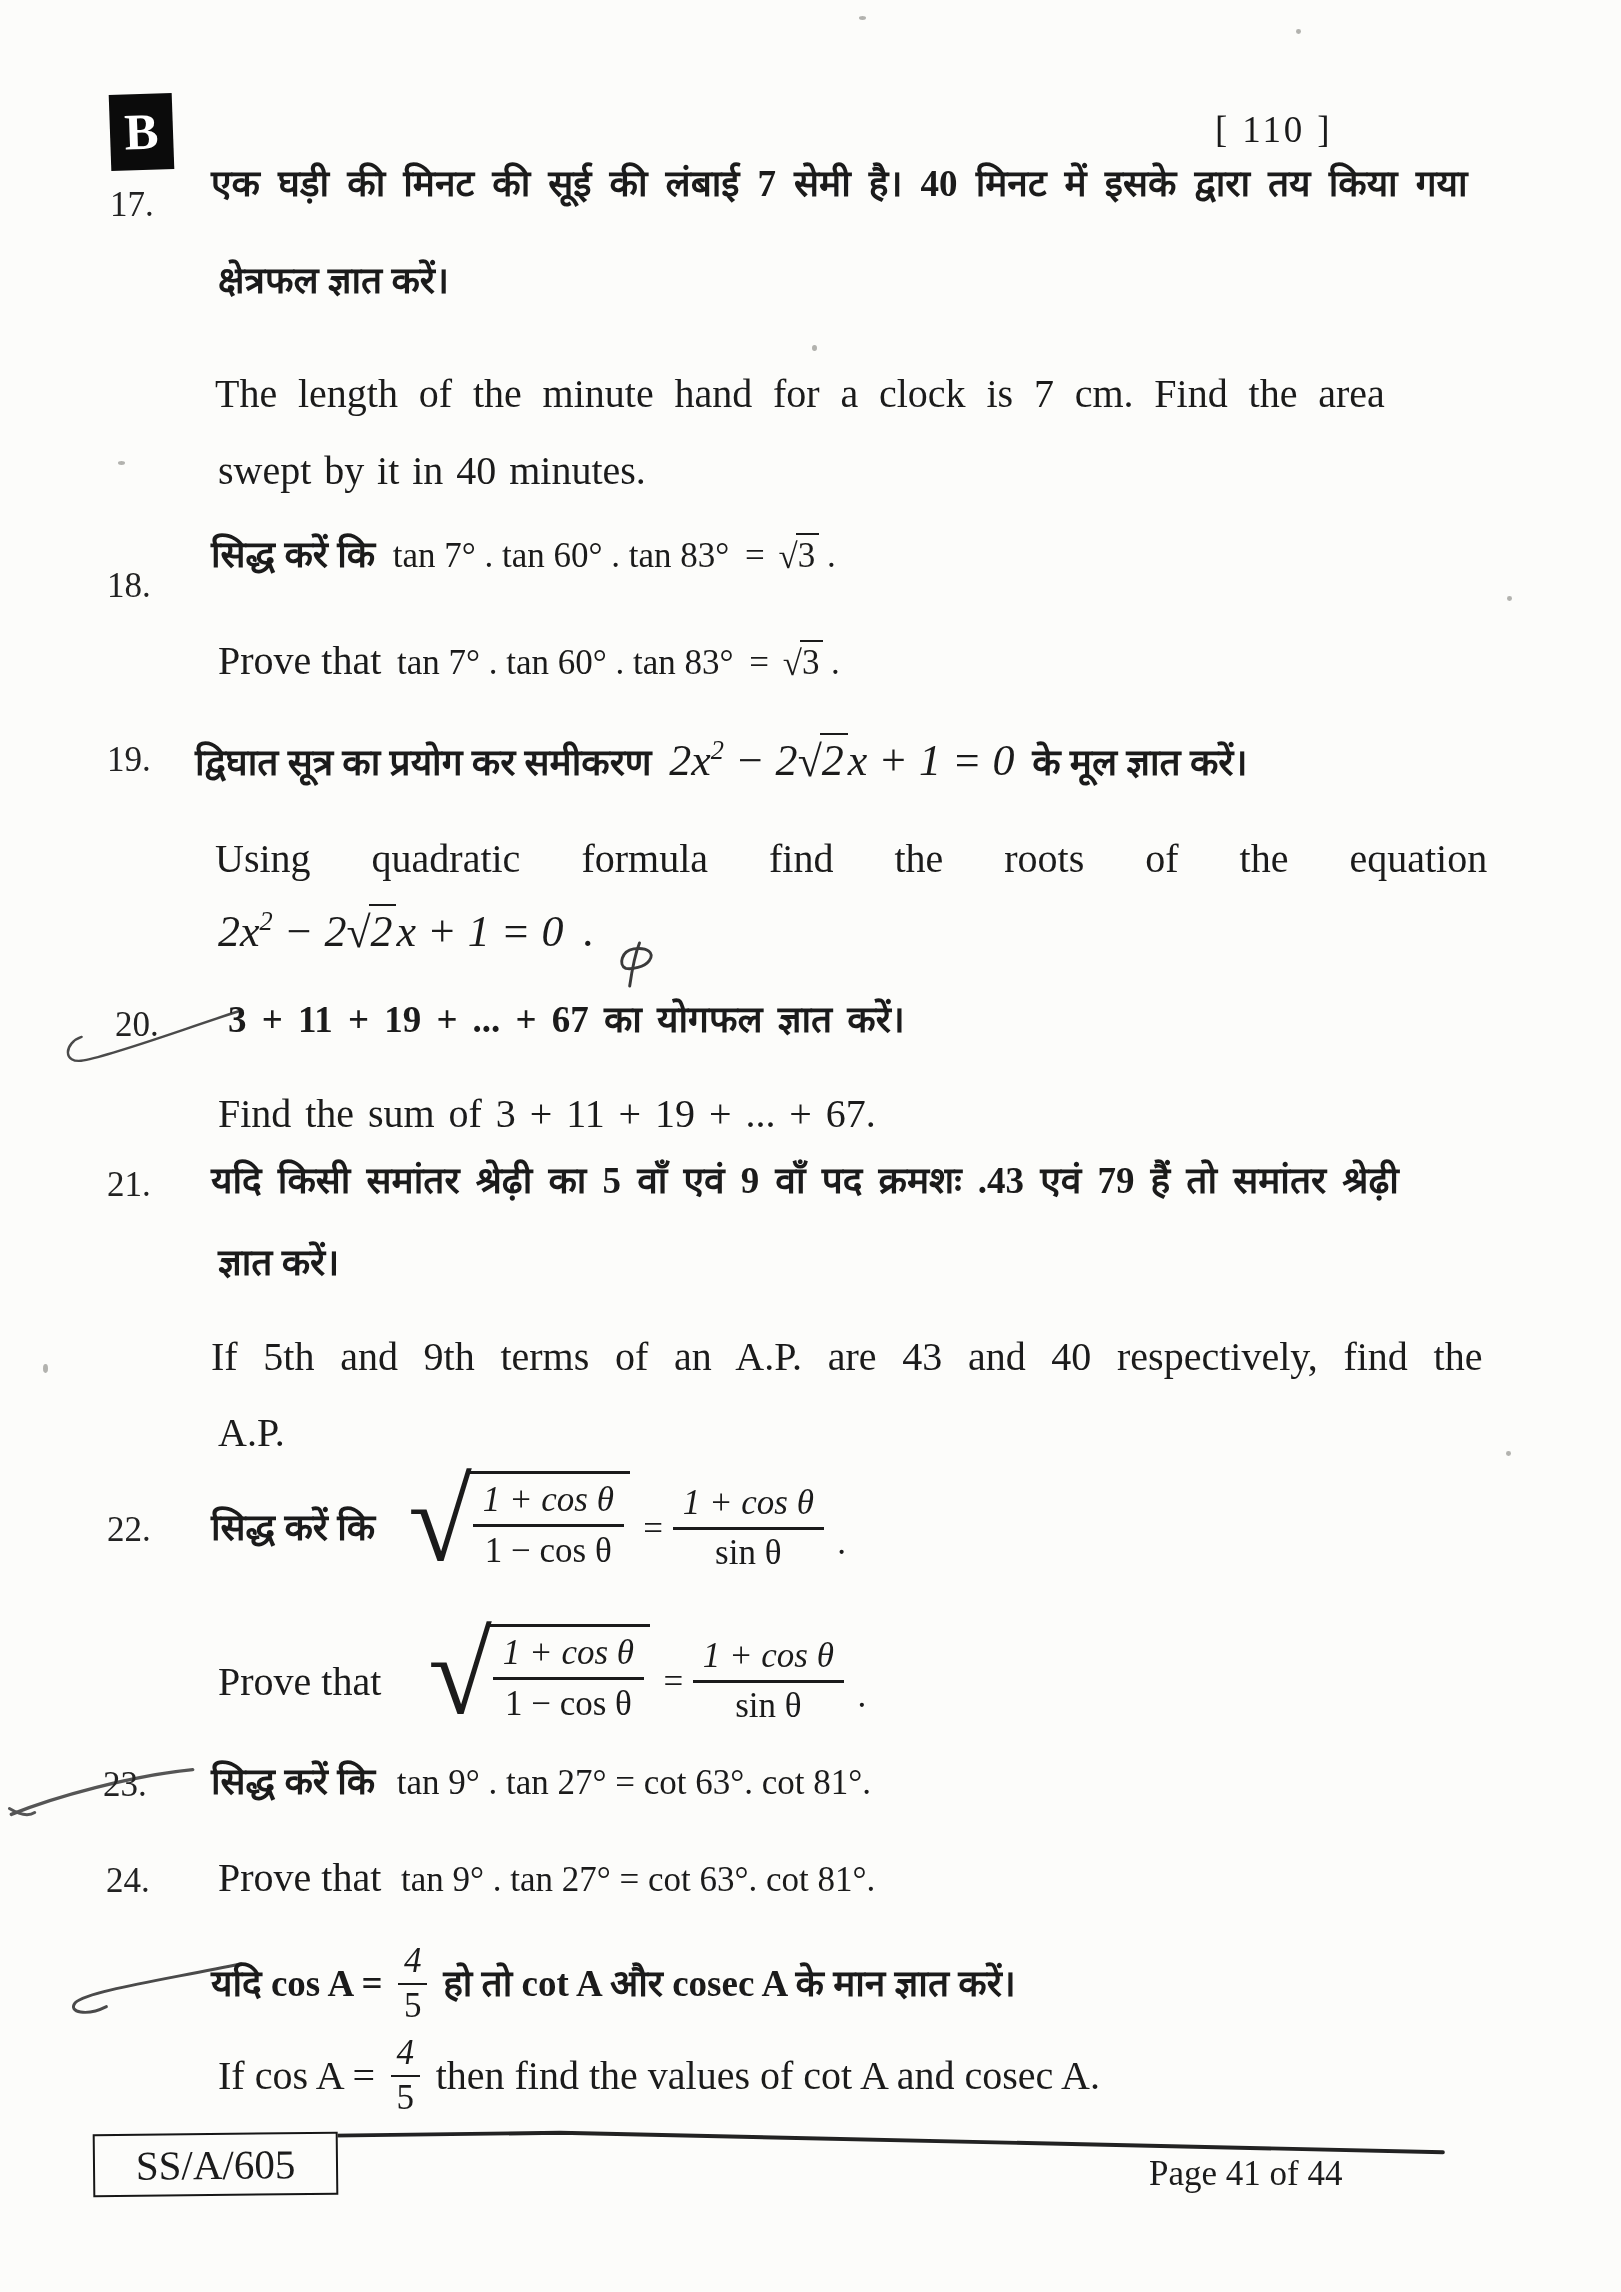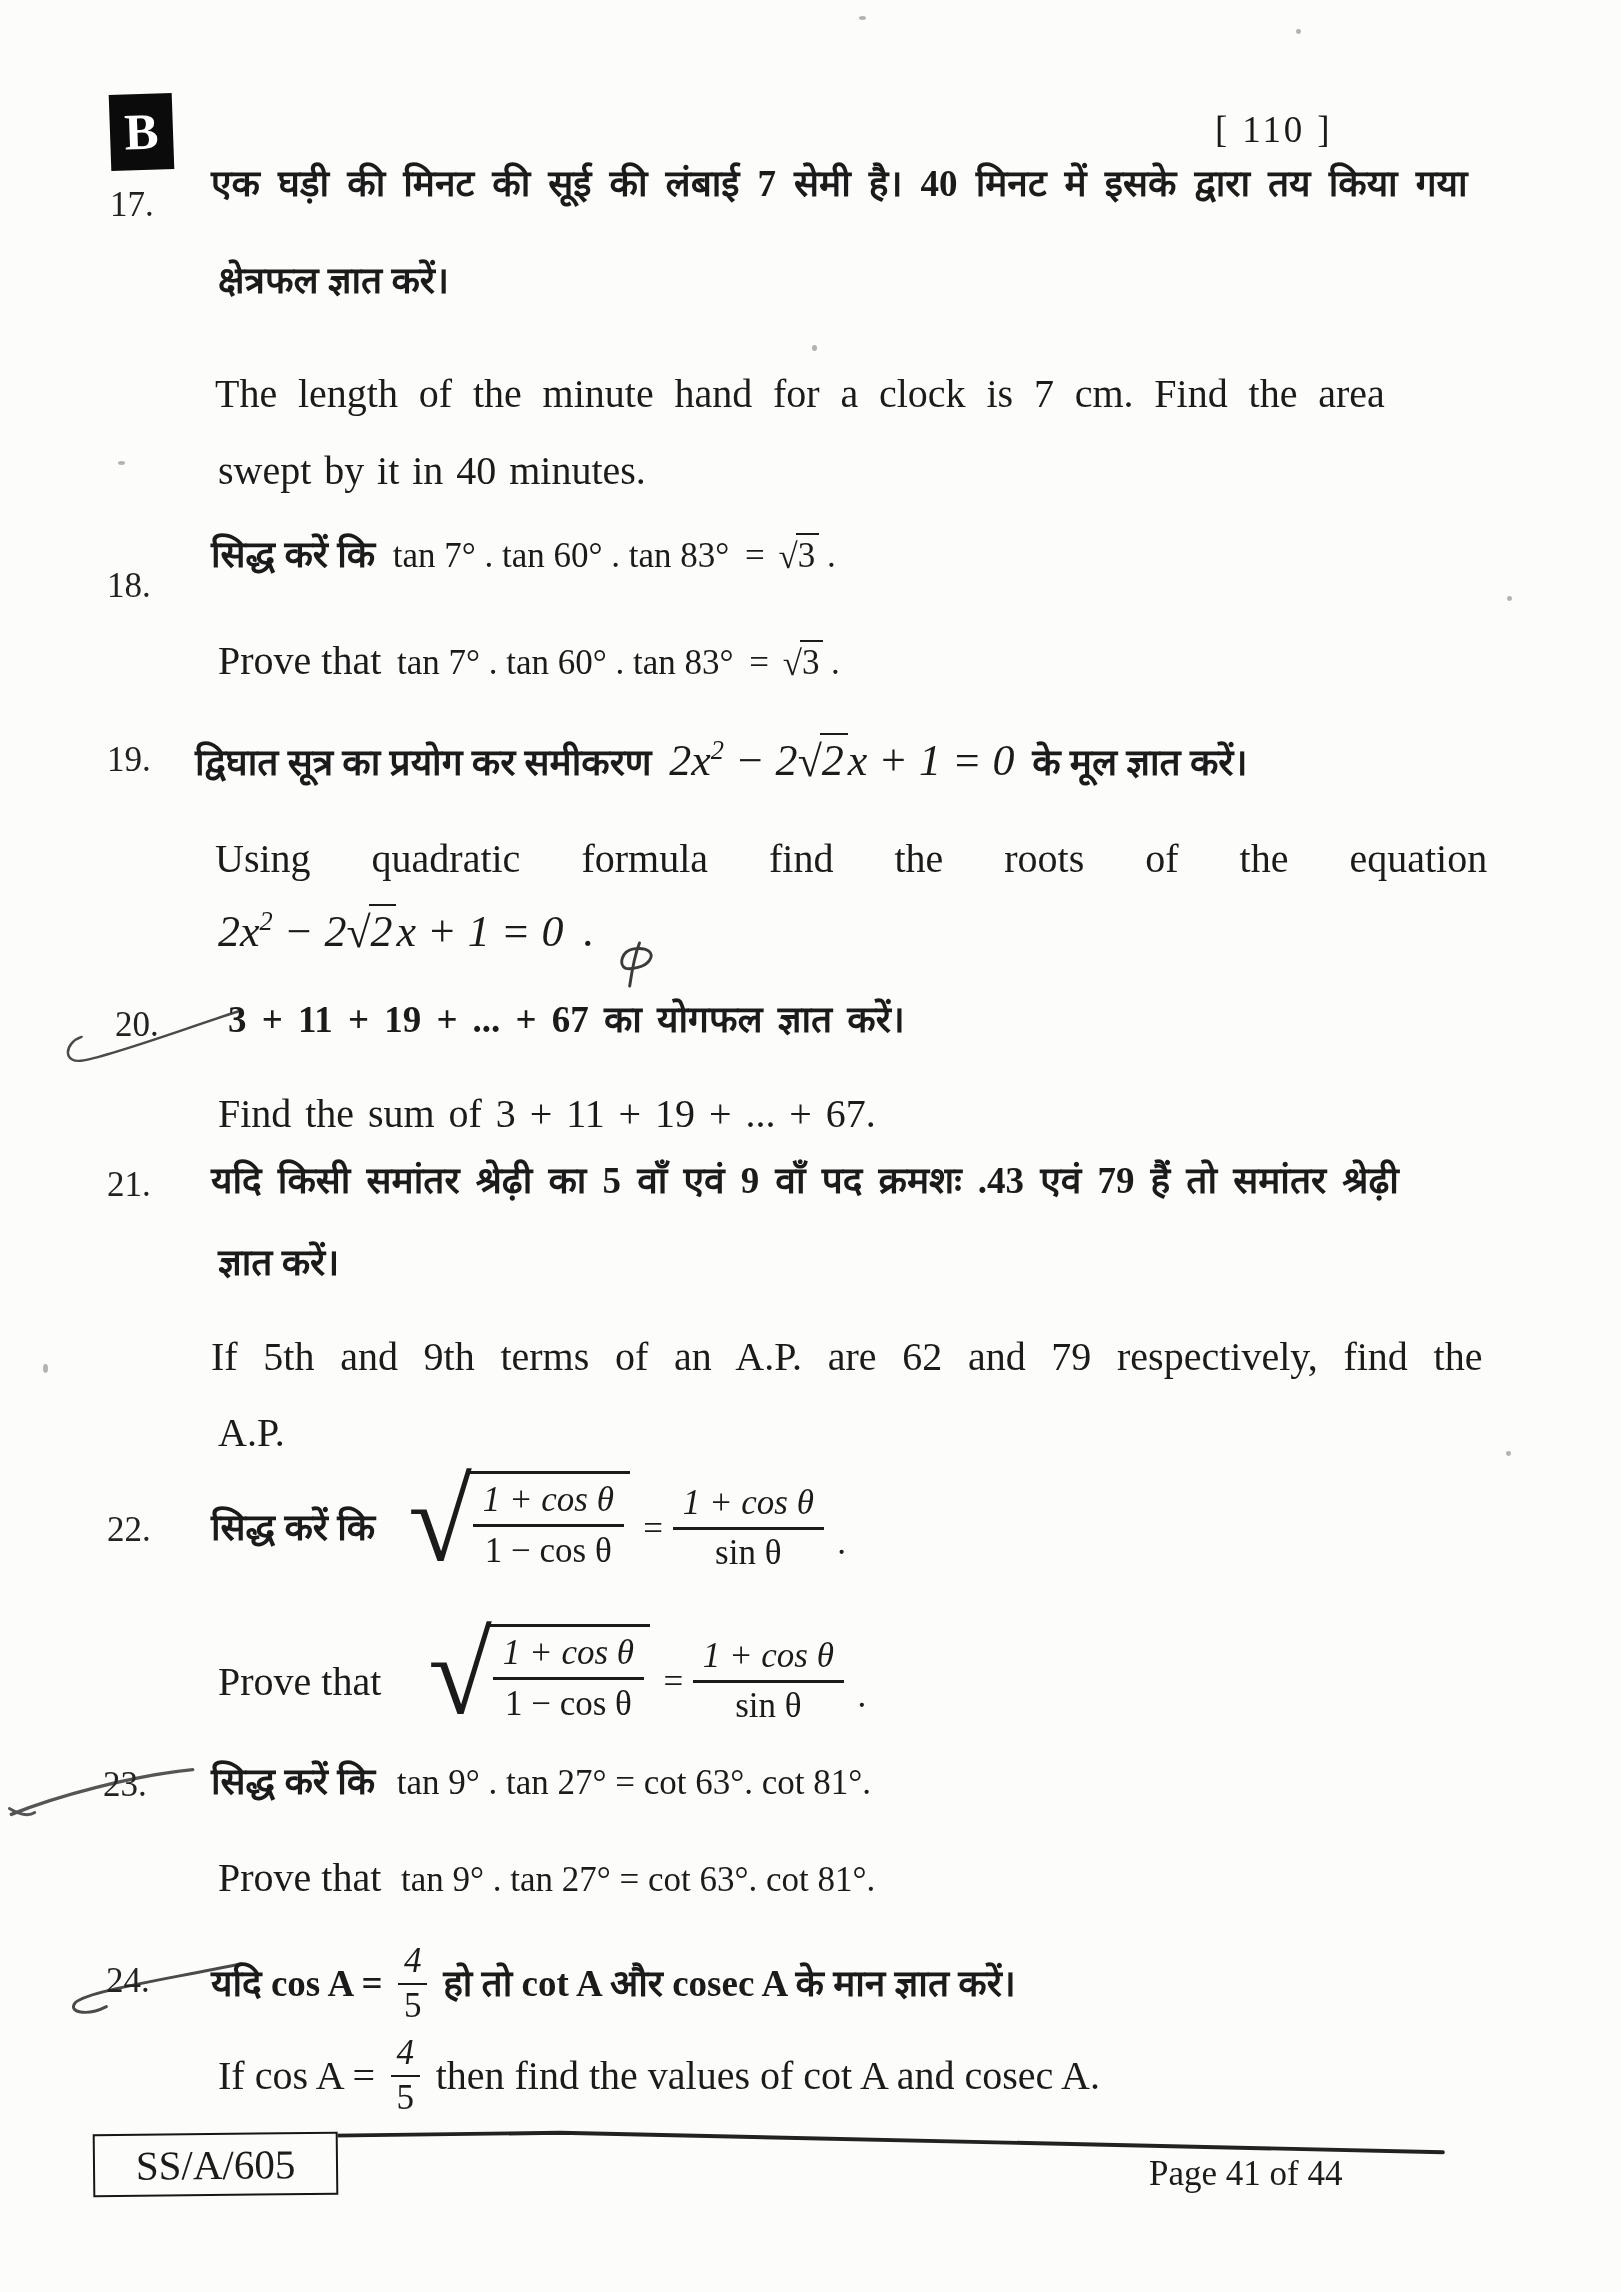--- a/index.html
+++ b/index.html
@@ -120,21 +120,21 @@
   <svg class="penmark" style="left:54px;top:990px;" width="196" height="88" viewBox="0 0 200 90">
     <path d="M28 48 C10 54 8 76 30 72 C62 66 132 40 188 22" stroke="#4a4a4a" stroke-width="2.5" fill="none" stroke-linecap="round"></path>
   </svg>
   <div class="abs num" style="left:115px;top:1004px;">20.</div>
   <div class="abs hi" style="left:228px;top:998px;word-spacing:5.9px;">3 + 11 + 19 + ... + 67 का योगफल ज्ञात करें।</div>
   <div class="abs en" style="left:218px;top:1090px;word-spacing:3.9px;">Find the sum of 3 + 11 + 19 + ... + 67.</div>
 
   <div class="abs num" style="left:107px;top:1164px;">21.</div>
   <div class="abs hi" style="left:211px;top:1159px;word-spacing:6.9px;">यदि किसी समांतर श्रेढ़ी का 5 वाँ एवं 9 वाँ पद क्रमशः .43 एवं 79 हैं तो समांतर श्रेढ़ी</div>
   <div class="abs hi" style="left:218px;top:1241px;">ज्ञात करें।</div>
-  <div class="abs en" style="left:211px;top:1333px;word-spacing:15.7px;">If 5th and 9th terms of an A.P. are 62 and 79 respectively, find the</div>
+  <div class="abs en" style="left:211px;top:1333px;word-spacing:15.7px;">If 5th and 9th terms of an A.P. are 43 and 40 respectively, find the</div>
   <div class="abs en" style="left:218px;top:1409px;">A.P.</div>
 
   <div class="abs num" style="left:107px;top:1509px;">22.</div>
   <div class="vrow" style="left:211px;top:1464px;height:129px;">
     <span class="hi lead-gap">सिद्ध करें कि</span>
     <span class="root">
       <span class="sign">√</span>
       <span class="under">
         <span class="frac fr36">
           <span class="fn">1 + cos θ</span>
@@ -178,21 +178,21 @@
     <span class="m" style="margin-left:21.6px;">tan 9° . tan 27° = cot 63°. cot 81°.</span>
   </div>
   <div class="row" style="left:218px;top:1854px;">
     <span class="en">Prove that</span>
     <span class="m" style="margin-left:19.6px;">tan 9° . tan 27° = cot 63°. cot 81°.</span>
   </div>
 
   <svg class="penmark" style="left:59px;top:1954px;" width="206" height="78" viewBox="0 0 210 80">
     <path d="M186 10 C110 26 28 38 16 50 C8 60 28 64 48 54" stroke="#4a4a4a" stroke-width="3" fill="none" stroke-linecap="round"></path>
   </svg>
-  <div class="abs num" style="left:106px;top:1960px;">24.</div>
+  <div class="abs num" style="left:106px;top:1860px;">24.</div>
   <div class="vrow" style="left:211px;top:1933px;height:102px;">
     <span class="hi">यदि cos A =</span>
     <span class="frac small fr36" style="margin:0 15.7px;">
       <span class="fn">4</span>
       <span class="fd">5</span>
     </span>
     <span class="hi">हो तो cot A और cosec A के मान ज्ञात करें।</span>
   </div>
   <div class="vrow" style="left:218px;top:2025px;height:102px;">
     <span class="en">If cos A =</span>

